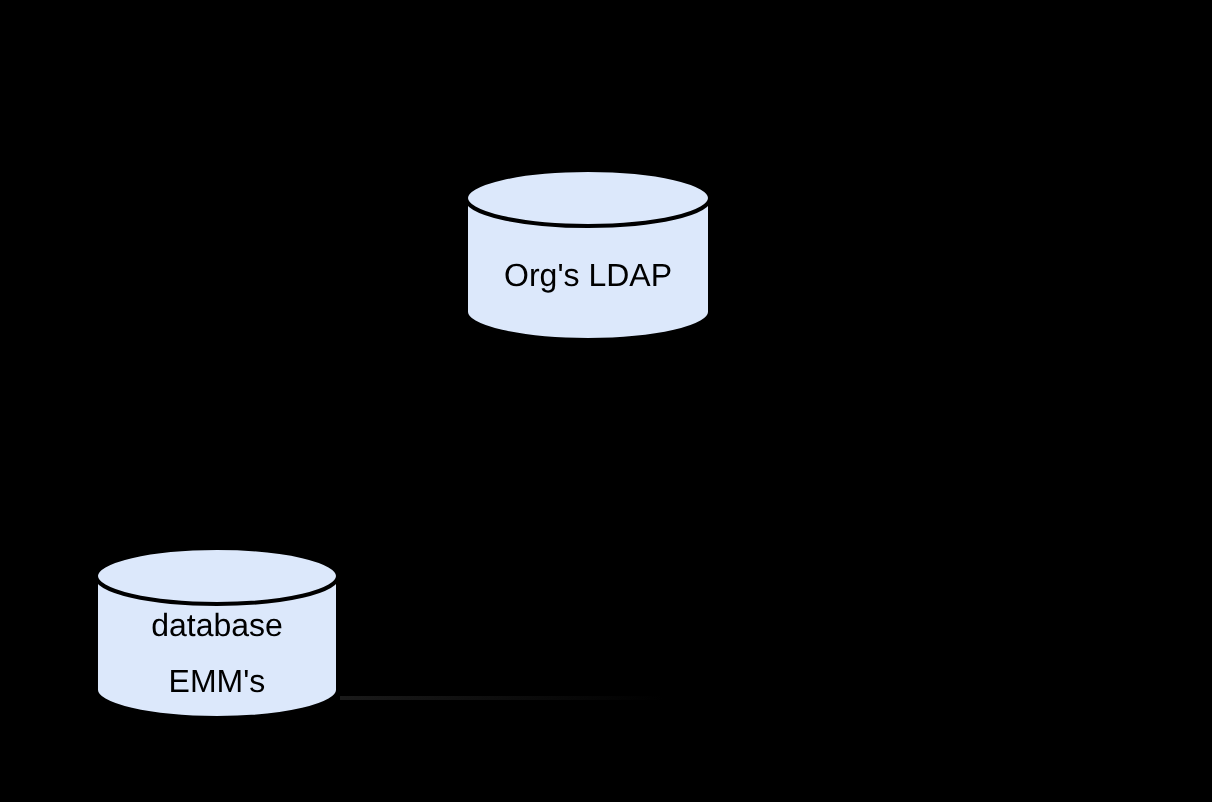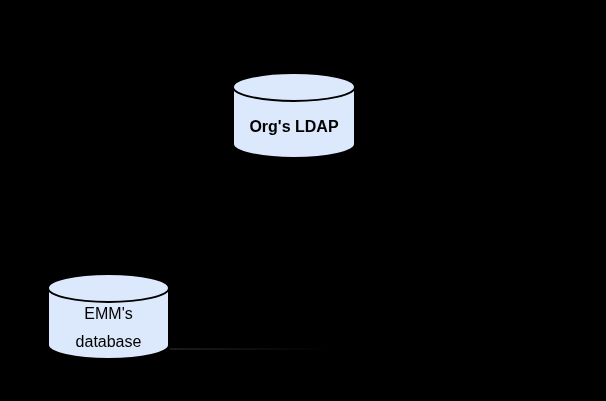--- a/index.html
+++ b/index.html
@@ -43,21 +43,21 @@
     align-items: center;
     justify-content: center;
     text-align: center;
     color: #000000;
     font-size: 16px;
     line-height: 28px;
     white-space: nowrap;
     pointer-events: none;
   }
   
-  #node-org    { left: 232px; top: 72px;  width: 124px; height: 87px; font-weight: bold; }
+  #node-org    { left: 232px; top: 84px;  width: 124px; height: 87px; }
   #node-emm    { left: 47px;  top: 273px; width: 123px; height: 87px; }
   #node-google { left: 411px; top: 271px; width: 122px; height: 86px; }
 
   
   .faint-line {
     position: absolute;
     left: 170px;
     top: 348px;
     width: 162px;
     height: 2px;
@@ -80,19 +80,19 @@
       <div>Org's LDAP</div>
     </div>
   </div>
 
   <div class="node" id="node-emm">
     <svg width="123" height="87" viewBox="0 0 123 87">
       <path class="cyl" d="M 1,15 A 60.5,14 0 0 1 122,15 L 122,72 A 60.5,14 0 0 1 1,72 Z" fill="#dce8fb"></path>
       <ellipse class="cyl" cx="61.5" cy="15" rx="60.5" ry="14" fill="#dce8fb"></ellipse>
     </svg>
     <div class="node-label">
+      <div>database</div>
       <div>EMM's</div>
-      <div>database</div>
     </div>
   </div>
 
 
 </div>
 
 </body></html>

